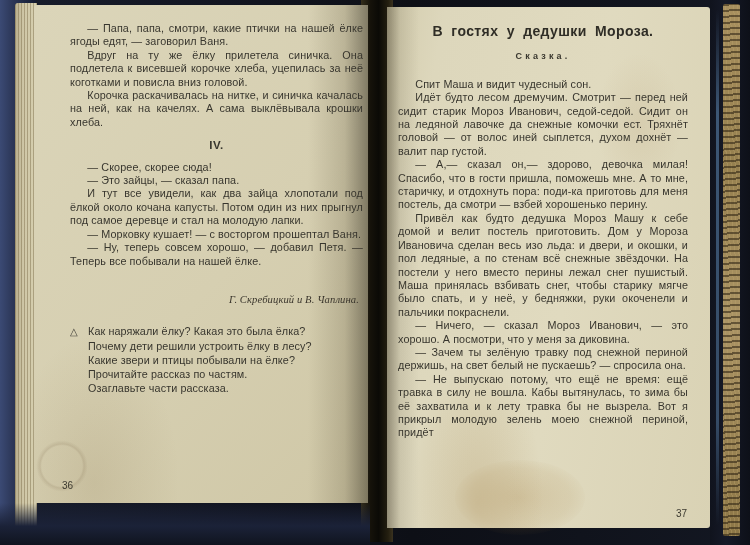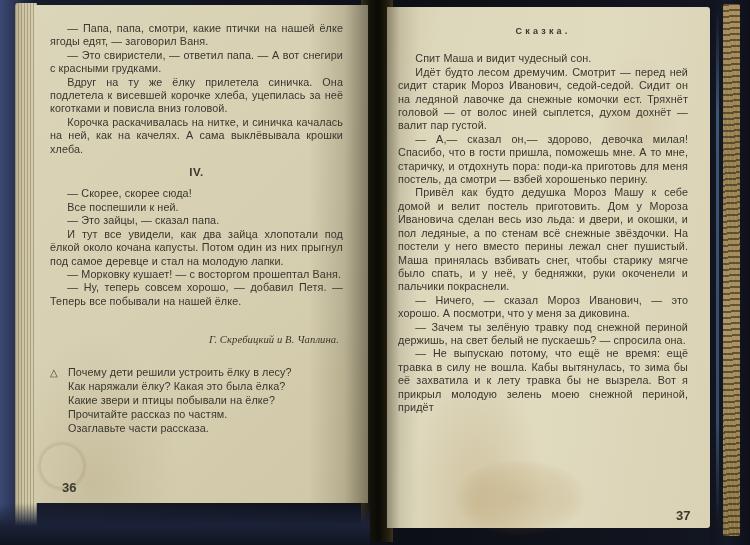--- a/index.html
+++ b/index.html
@@ -74,21 +74,21 @@
   .stamp-left-bottom {
     position:absolute; left:36px; top:440px; width:52px; height:52px; border-radius:50%;
     background:radial-gradient(circle, rgba(120,100,70,0) 55%, rgba(120,100,70,0.16) 60%, rgba(120,100,70,0) 70%);
   }
 
   
   .page-text {
     position:absolute; color:#38362e; font-size:10.8px; line-height:13.4px;
     text-align:justify; letter-spacing:0.1px;
   }
-  .text-left  { left:50px;  top:22px; width:293px; }
+  .text-left  { left:70px;  top:22px; width:293px; }
   .text-right { left:398px; top:25px; width:290px; }
 
   .page-text p { margin:0; text-indent:1.6em; }
 
   .sec-heading {
     text-align:center; font-weight:bold; font-size:11.5px;
     margin:10px 0 8px; text-indent:0; letter-spacing:0.5px;
   }
   .attribution {
     text-align:right; font-family:"Liberation Serif", serif; font-style:italic;
@@ -101,73 +101,72 @@
 
   .story-title {
     text-align:center; font-weight:bold; font-size:14px; letter-spacing:0.4px;
     word-spacing:4px; color:#2f2d26; margin:0 0 12px;
   }
   .story-subtitle {
     text-align:center; font-size:9px; letter-spacing:3.2px; color:#3a382f;
     margin:0 0 14px; font-weight:bold;
   }
 
-  .page-num { position:absolute; font-size:13px; font-weight:bold; color:#3c3a30; }
+  .page-num { position:absolute; font-size:10px; font-weight:normal; color:#3c3a30; }
   .page-num-left  { left:62px;  top:480px; }
   .page-num-right { left:676px; top:508px; }
 </style>
 </head>
 <body>
 
 <div class="photo">
 
   <div class="cover-left"></div>
   <div class="edge-stack-left"></div>
   <div class="gutter"></div>
   <div class="cover-right"></div>
   <div class="worn-edge"></div>
   <div class="spine-highlight"></div>
 
   <div class="page-left"></div>
   <div class="stamp-left-bottom"></div>
 
   <div class="page-text text-left">
     <p>— Папа, папа, смотри, какие птички на нашей ёлке ягоды едят, — заговорил Ваня.</p>
-    <p>— Это свиристели, — ответил папа. — А вот снегири с красными грудками.</p>
     <p>Вдруг на ту же ёлку прилетела синичка. Она подлетела к висевшей корочке хлеба, уцепилась за неё коготками и повисла вниз головой.</p>
     <p>Корочка раскачивалась на нитке, и синичка качалась на ней, как на качелях. А сама выклёвывала крошки хлеба.</p>
 
     <div class="sec-heading">IV.</div>
 
     <p>— Скорее, скорее сюда!</p>
-    <p>Все поспешили к ней.</p>
     <p>— Это зайцы, — сказал папа.</p>
     <p>И тут все увидели, как два зайца хлопотали под ёлкой около кочана капусты. Потом один из них прыгнул под самое деревце и стал на молодую лапки.</p>
     <p>— Морковку кушает! — с восторгом прошептал Ваня.</p>
     <p>— Ну, теперь совсем хорошо, — добавил Петя. — Теперь все побывали на нашей ёлке.</p>
 
     <div class="attribution">Г. Скребицкий и В. Чаплина.</div>
 
     <div class="questions">
       <div class="tri-marker">△</div>
       <div class="q-lines">
+        <div>Как наряжали ёлку? Какая это была ёлка?</div>
         <div>Почему дети решили устроить ёлку в лесу?</div>
-        <div>Как наряжали ёлку? Какая это была ёлка?</div>
         <div>Какие звери и птицы побывали на ёлке?</div>
         <div>Прочитайте рассказ по частям.</div>
         <div>Озаглавьте части рассказа.</div>
       </div>
     </div>
   </div>
   <div class="page-num page-num-left">36</div>
 
   <div class="page-right"></div>
   <div class="stain-right-bottom"></div>
 
   <div class="page-text text-right">
+    <div class="story-title">В гостях у дедушки Мороза.</div>
     <div class="story-subtitle">Сказка.</div>
 
     <p>Спит Маша и видит чудесный сон.</p>
     <p>Идёт будто лесом дремучим. Смотрит — перед ней сидит старик Мороз Иванович, седой-седой. Сидит он на ледяной лавочке да снежные комочки ест. Тряхнёт головой — от волос иней сыплется, духом дохнёт — валит пар густой.</p>
     <p>— А,— сказал он,— здорово, девочка милая! Спасибо, что в гости пришла, поможешь мне. А то мне, старичку, и отдохнуть пора: поди-ка приготовь для меня постель, да смотри — взбей хорошенько перину.</p>
     <p>Привёл как будто дедушка Мороз Машу к себе домой и велит постель приготовить. Дом у Мороза Ивановича сделан весь изо льда: и двери, и окошки, и пол ледяные, а по стенам всё снежные звёздочки. На постели у него вместо перины лежал снег пушистый. Маша принялась взбивать снег, чтобы старику мягче было спать, и у неё, у бедняжки, руки окоченели и пальчики покраснели.</p>
     <p>— Ничего, — сказал Мороз Иванович, — это хорошо. А посмотри, что у меня за диковина.</p>
     <p>— Зачем ты зелёную травку под снежной периной держишь, на свет белый не пускаешь? — спросила она.</p>
     <p>— Не выпускаю потому, что ещё не время: ещё травка в силу не вошла. Кабы вытянулась, то зима бы её захватила и к лету травка бы не вызрела. Вот я прикрыл молодую зелень моею снежной периной, придёт</p>
   </div>

